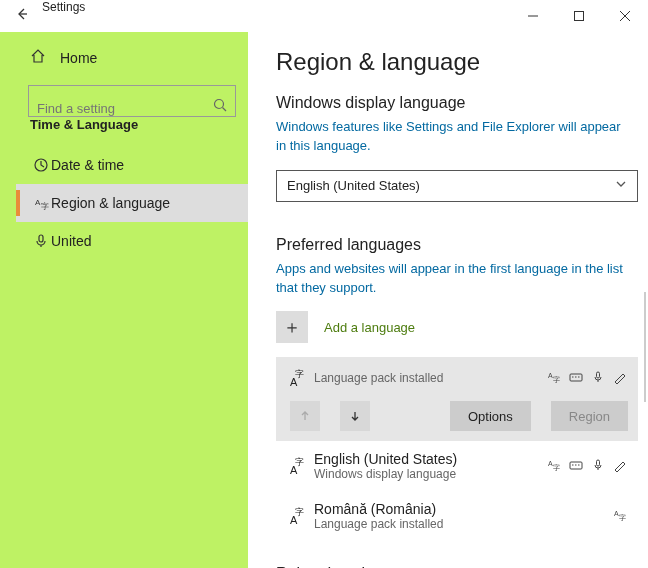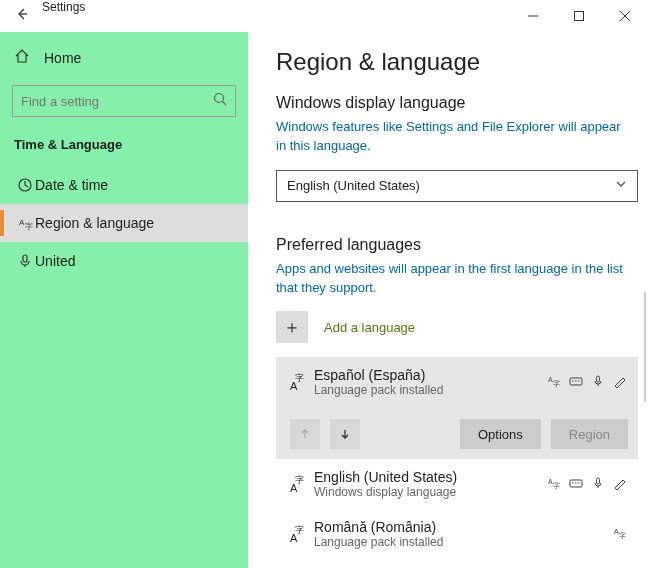--- a/index.html
+++ b/index.html
@@ -4,23 +4,23 @@
 <style>
 * { box-sizing: border-box; margin: 0; padding: 0; font-family: "Segoe UI", Arial, sans-serif; }
 body { width: 648px; height: 568px; background: #fff; overflow: hidden; display: flex; flex-direction: column; }
 .titlebar { height: 32px; display: flex; align-items: flex-start; padding-left: 8px; }
 .titlebar .back { width: 28px; height: 28px; display:flex; align-items:center; justify-content:center; font-size:14px; color:#333; }
 .titlebar .title { font-size: 12px; color:#222; margin-left: 6px; flex:1; }
 .win-controls { display:flex; }
 .win-controls .ctl { width:46px; height:32px; display:flex; align-items:center; justify-content:center; color:#333; font-size:11px; }
 .win-controls .ctl svg { stroke:#333; }
 .body { display:flex; flex:1; overflow:hidden; }
-.sidebar { width: 248px; background: #86efac; padding: 10px 12px 0 12px; display:flex; flex-direction:column; }
+.sidebar { width: 248px; background: #bef264; padding: 10px 12px 0 28px; display:flex; flex-direction:column; }
 .home-row { display:flex; align-items:center; gap:14px; padding:6px 2px; margin-bottom:12px; font-size:14px; color:#222; }
-.search { display:flex; align-items:center; border:1px solid #999; height:32px; padding:0 8px; margin-bottom:20px; }
+.search { display:flex; align-items:flex-end; border:1px solid #999; height:32px; padding:0 8px; }
 .search input { border:none; outline:none; background:transparent; flex:1; font-size:13px; color:#555; }
 .search .sicon { color:#666; }
 .cat-title { font-size:13px; font-weight:600; color:#222; margin-bottom:14px; padding-left:2px; }
 .nav-item { display:flex; align-items:center; gap:1px; height:38px; font-size:14px; color:#222; padding-left:4px; margin-left:-12px; padding-left:16px; width:calc(100% + 24px); }
 .nav-item.active { background:#ddd; position:relative; }
 .nav-item.active::before { content:""; position:absolute; left:0; top:6px; bottom:6px; width:4px; background:#e98c3a; }
 .nav-item .nicon { width:18px; display:flex; justify-content:center; color:#333; font-size:14px; }
 .main { flex:1; padding: 16px 10px 0 28px; overflow-y:auto; position:relative; }
 .scrollbar-hint { position:absolute; right:2px; top:260px; width:2px; height:110px; background:#ccc; }
 .main h1 { font-size:24px; font-weight:400; color:#222; margin-bottom:18px; }
@@ -34,21 +34,21 @@
 .lang-list { margin-top:14px; }
 .lang-item { padding:10px 10px 10px 8px; display:flex; flex-direction:column; gap:2px; }
 .lang-item.sel { background:#e6e6e6; }
 .lang-row { display:flex; align-items:center; }
 .lang-ico { width:30px; display:flex; justify-content:center; font-size:16px; }
 .lang-txt { flex:1; }
 .lang-name { font-size:14px; color:#222; }
 .lang-sub { font-size:12px; color:#666; }
 .lang-badges { display:flex; gap:6px; color:#444; font-size:12px; }
 .lang-badges span { width:16px; text-align:center; }
-.lang-actions { display:flex; align-items:flex-start; margin-top:20px; padding-left:6px; gap:10px; }
+.lang-actions { display:flex; align-items:flex-start; margin-top:10px; padding-left:6px; gap:20px; }
 .arrow-btn { width:30px; height:30px; background:#d8d8d8; display:flex; align-items:center; justify-content:center; font-size:13px; color:#333; }
 .arrow-btn.disabled { color:#aaa; }
 .spacer { flex:1; }
 .act-btn { height:30px; padding:0 18px; background:#ccc; font-size:13px; color:#222; display:flex; align-items:center; }
 .act-btn.dis { color:#888; }
 .rel-h { font-size:16px; font-weight:400; color:#222; margin-top:24px; }
 svg { overflow:visible; }
 </style>
 </head>
 <body>
@@ -152,21 +152,20 @@
     <div class="lang-list" id="lang-list">
         <div class="lang-item sel">
     <div class="lang-row">
       <div class="lang-ico">
               <svg width="22" height="22" viewBox="0 0 22 22">
                 <text x="7" y="10" font-size="9" fill="#222">字</text>
                 <text x="2" y="19" font-size="11" fill="#222">A</text>
               </svg>
             </div>
       <div class="lang-txt">
-        <div class="lang-name">Español (España)</div>
         <div class="lang-sub">Language pack installed</div>
       </div>
       <div class="lang-badges">
               <span><svg width="14" height="14" viewBox="0 0 14 14">
                   <text x="1" y="8" font-size="7" fill="#444">A</text>
                   <text x="6" y="12" font-size="7" fill="#444">字</text>
                 </svg></span>
               <span><svg width="14" height="14" viewBox="0 0 14 14">
                   <rect x="1" y="4" width="12" height="7" rx="1" fill="none" stroke="#444"></rect>
                   <line x1="3" y1="7" x2="11" y2="7" stroke="#444" stroke-dasharray="1.5 1.5"></line>

